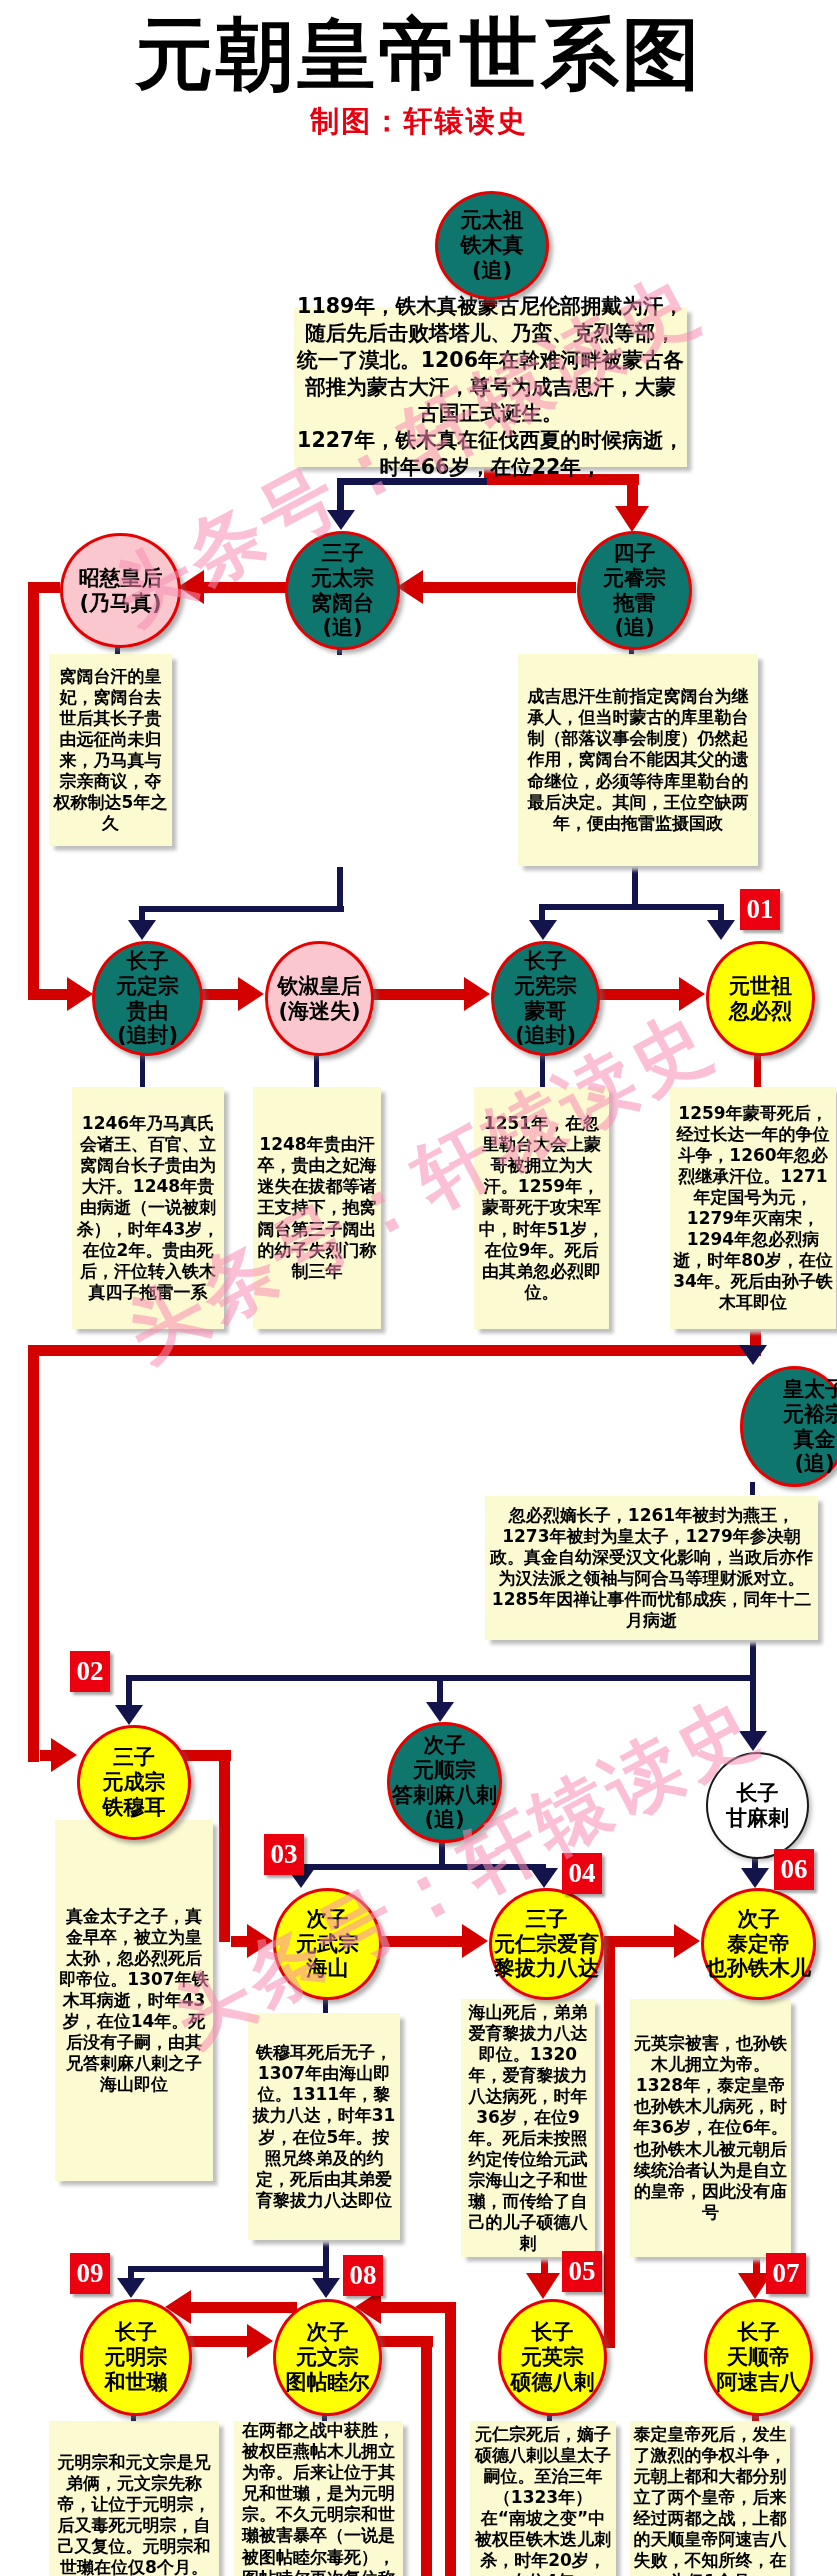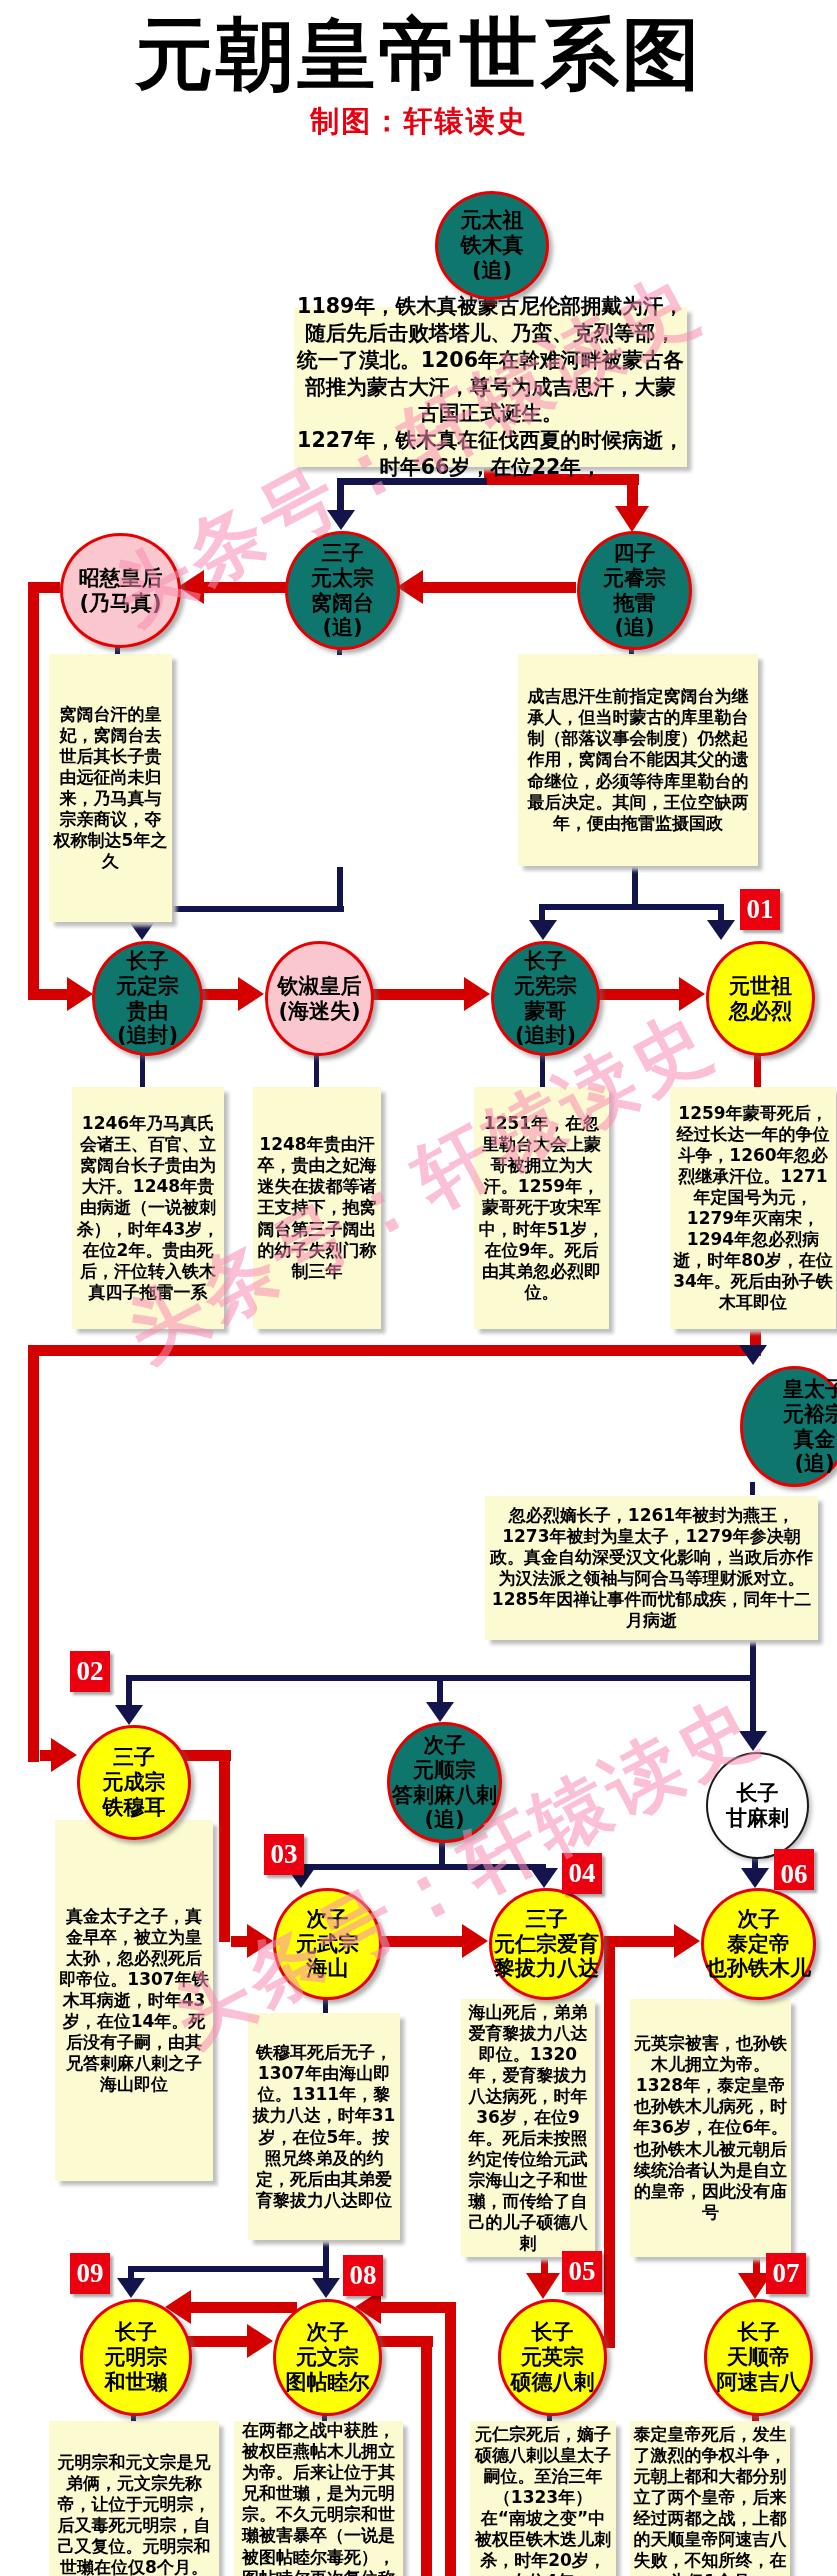--- a/index.html
+++ b/index.html
@@ -266,41 +266,41 @@
     </div>
   <div class="badge" style="left:70px;top:1651px;">
       <span>02</span>
     </div>
   <div class="badge" style="left:264px;top:1834px;">
       <span>03</span>
     </div>
   <div class="badge" style="left:562px;top:1853px;">
       <span>04</span>
     </div>
-  <div class="badge" style="left:774px;top:1849px;align-items:flex-end;">
+  <div class="badge" style="left:774px;top:1849px;">
       <span>06</span>
     </div>
   <div class="badge" style="left:70px;top:2253px;">
       <span>09</span>
     </div>
   <div class="badge" style="left:343px;top:2255px;">
       <span>08</span>
     </div>
   <div class="badge" style="left:562px;top:2251px;">
       <span>05</span>
     </div>
   <div class="badge" style="left:766px;top:2253px;">
       <span>07</span>
     </div>
 
   <div class="box big" style="left:294px;top:307px;width:393px;height:160px;">
       <span>1189年，铁木真被蒙古尼伦部拥戴为汗，随后先后击败塔塔儿、乃蛮、克烈等部，统一了漠北。1206年在斡难河畔被蒙古各部推为蒙古大汗，尊号为成吉思汗，大蒙古国正式诞生。
 1227年，铁木真在征伐西夏的时候病逝，时年66岁，在位22年，</span>
     </div>
-  <div class="box" style="left:49px;top:654px;width:123px;height:268px;">
+  <div class="box" style="left:49px;top:654px;width:123px;height:192px;">
       <span>窝阔台汗的皇妃，窝阔台去世后其长子贵由远征尚未归来，乃马真与宗亲商议，夺权称制达5年之久</span>
     </div>
   <div class="box" style="left:518px;top:654px;width:240px;height:212px;">
       <span>成吉思汗生前指定窝阔台为继承人，但当时蒙古的库里勒台制（部落议事会制度）仍然起作用，窝阔台不能因其父的遗命继位，必须等待库里勒台的最后决定。其间，王位空缺两年，便由拖雷监摄国政</span>
     </div>
   <div class="box" style="left:72px;top:1087px;width:152px;height:242px;">
       <span>1246年乃马真氏会诸王、百官、立窝阔台长子贵由为大汗。1248年贵由病逝（一说被刺杀），时年43岁，在位2年。贵由死后，汗位转入铁木真四子拖雷一系</span>
     </div>
   <div class="box" style="left:253px;top:1087px;width:128px;height:242px;">
       <span>1248年贵由汗卒，贵由之妃海迷失在拔都等诸王支持下，抱窝阔台第三子阔出的幼子失烈门称制三年</span>

